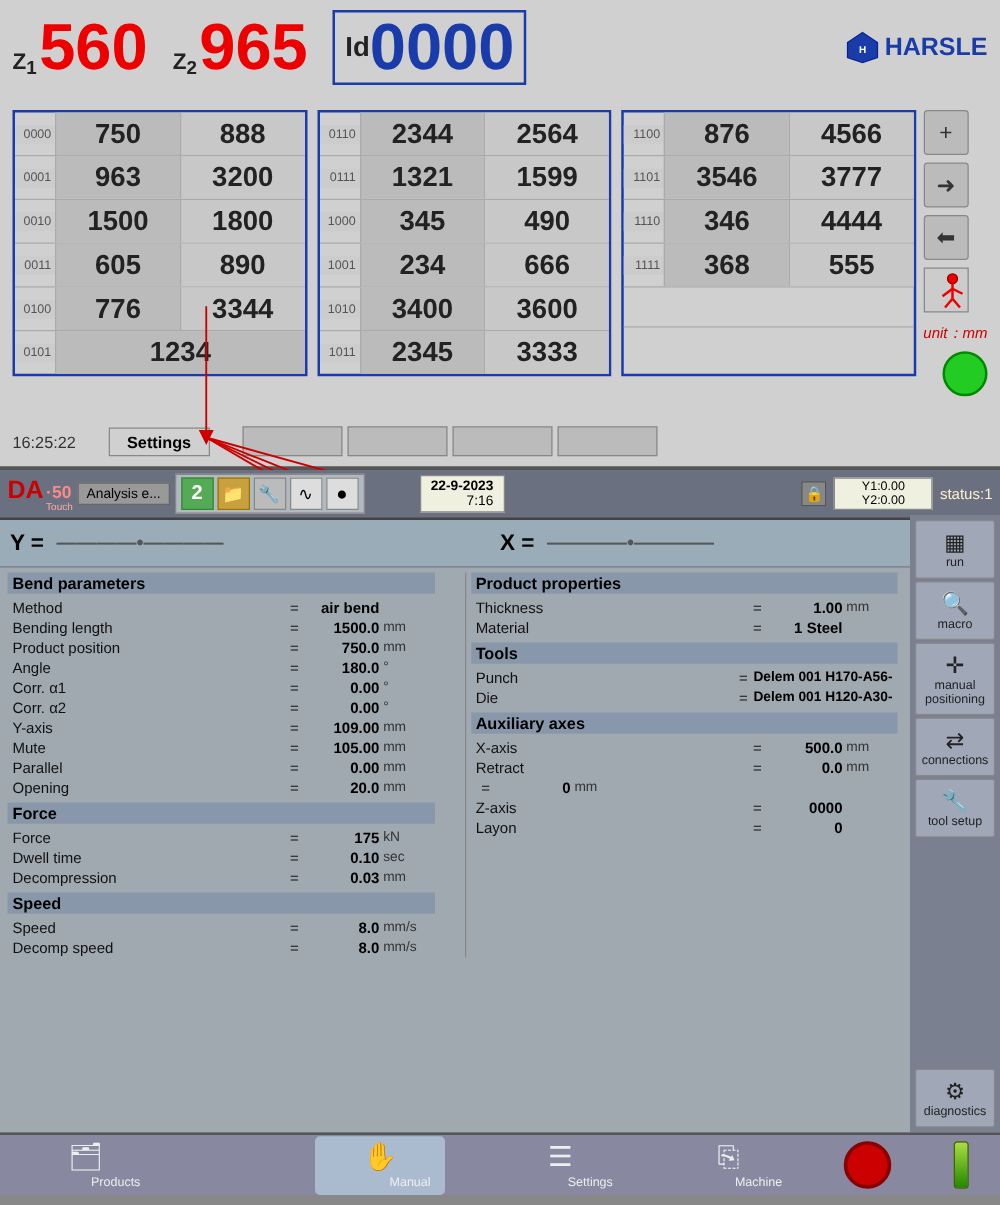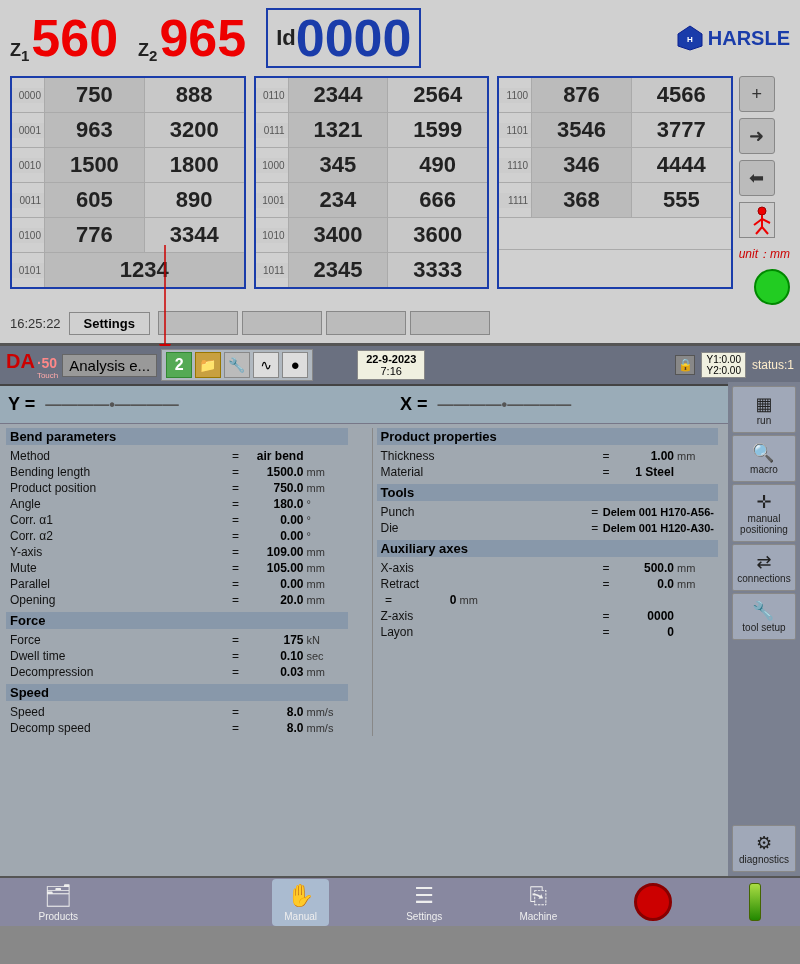--- a/index.html
+++ b/index.html
@@ -16,21 +16,21 @@
       background: #d0d0d0;
       padding: 8px 10px;
       position: relative;
       border-bottom: 3px solid #555;
     }
 
     .top-header {
       display: flex;
       align-items: center;
       gap: 20px;
-      margin-bottom: 8px;
+      margin-bottom: 20px;
     }
 
     .z-display {
       display: flex;
       align-items: baseline;
       gap: 2px;
     }
 
     .z-sub {
       font-size: 18px;
@@ -177,22 +177,22 @@
       font-size: 12px;
       color: #cc0000;
       font-style: italic;
       text-align: left;
       margin-top: 2px;
     }
 
     .bottom-bar {
       display: flex;
       align-items: center;
-      gap: 8px;
-      margin-top: 6px;
+      gap: 26px;
+      margin-top: 24px;
     }
 
     .time-label {
       font-size: 13px;
       color: #333;
     }
 
     .settings-btn {
       background: #d0d0d0;
       border: 1px solid #888;
@@ -235,21 +235,21 @@
     .da-text {
       font-size: 20px;
       font-weight: bold;
       color: #cc0000;
     }
 
     .analysis-btn {
       background: #999;
       border: 1px solid #666;
       padding: 2px 6px;
-      font-size: 15px;
+      font-size: 11px;
       color: #000;
       cursor: pointer;
     }
 
     .num-badge {
       background: #55aa55;
       color: white;
       font-weight: bold;
       font-size: 16px;
       width: 26px;
@@ -285,21 +285,21 @@
     .toolbar-icon.red-dot {
       background: #ddd;
       border: 1px solid #888;
     }
 
     .datetime-box {
       background: #f0f0e0;
       border: 1px solid #888;
       padding: 2px 8px;
       font-size: 12px;
-      text-align: center;
+      text-align: right;
       margin: 0 auto;
       margin-left: 40px;
     }
 
     .status-info {
       display: flex;
       align-items: center;
       gap: 6px;
       margin-left: auto;
     }
@@ -311,21 +311,21 @@
       height: 20px;
       display: flex;
       align-items: center;
       justify-content: center;
       font-size: 12px;
     }
 
     .y1y2-box {
       background: #f0f0e0;
       font-size: 10px;
-      padding: 1px 4px;
+      padding: 1px 21px;
       border: 1px solid #888;
     }
 
     .status-label {
       font-size: 12px;
       color: #ffeecc;
     }
 
     
     .right-sidebar {
@@ -444,20 +444,21 @@
     }
 
     .footer-icon {
       font-size: 22px;
       color: #eee;
     }
 
     .footer-label {
       font-size: 10px;
       color: #eee;
+      margin-left: 48px;
     }
 
     .footer-manual {
       background: #aabbd0;
       border-radius: 4px;
       padding: 4px 12px;
     }
 
     .footer-red-circle {
       width: 38px;

